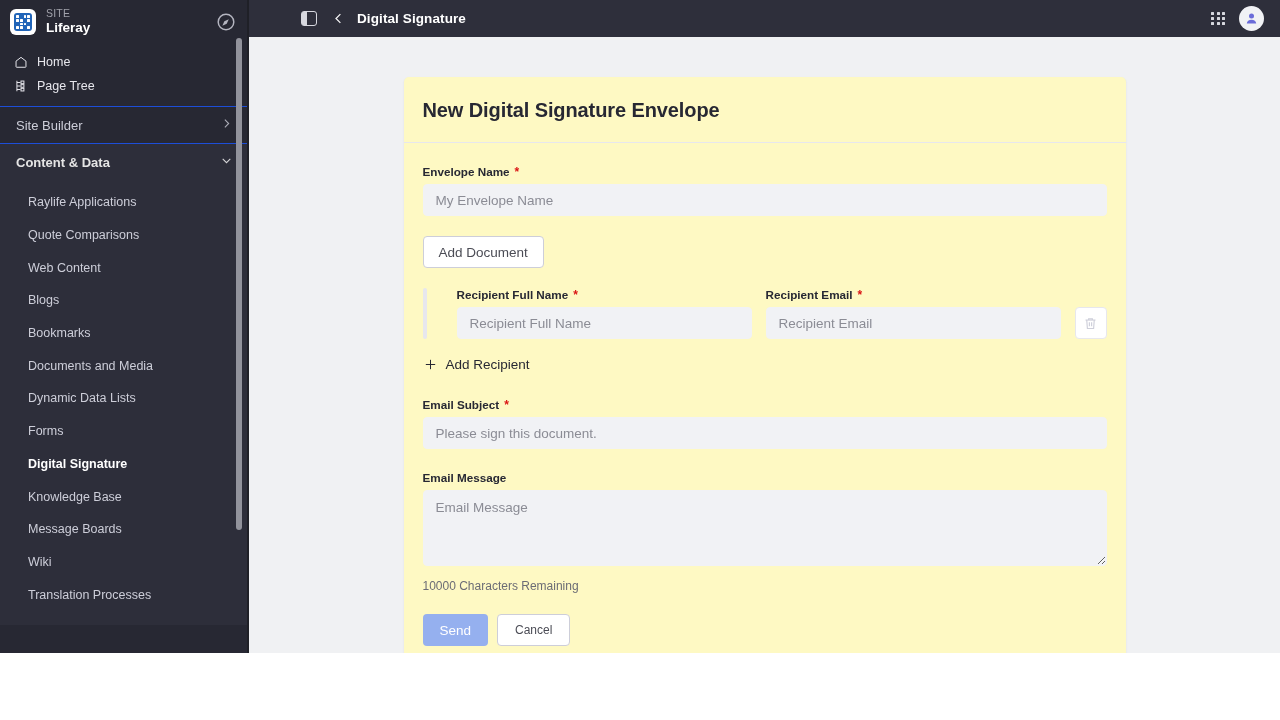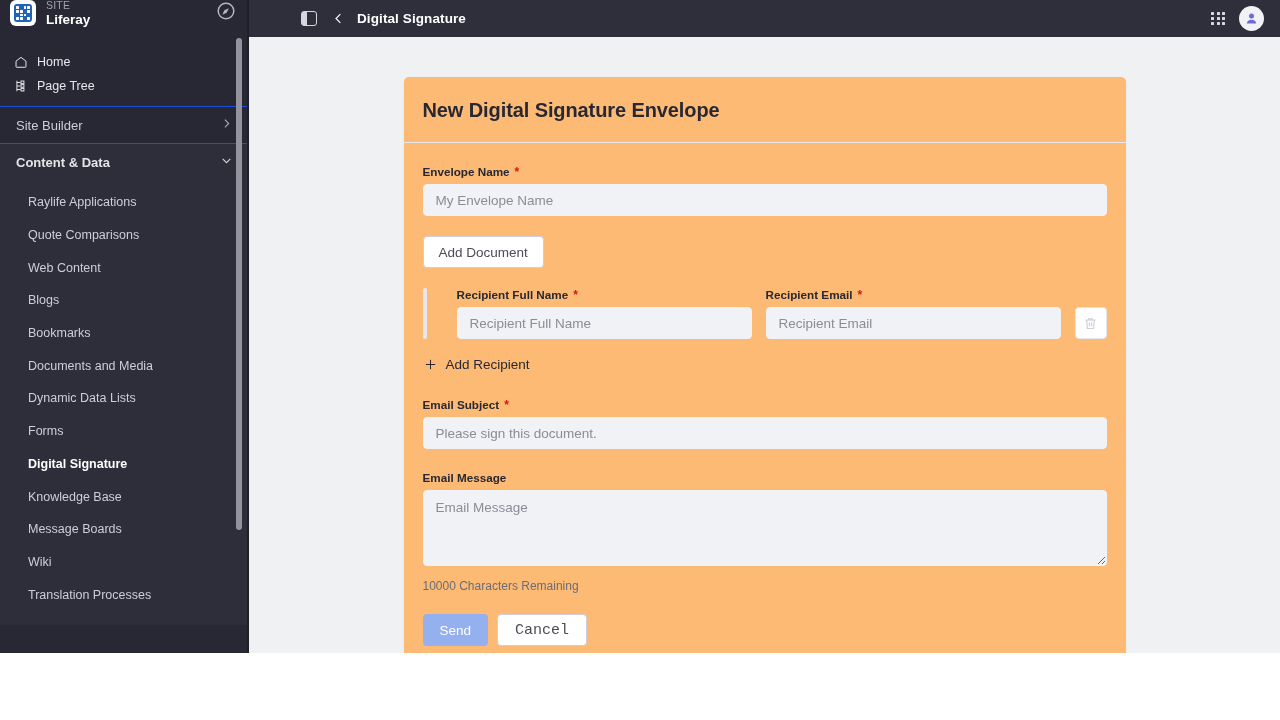--- a/index.html
+++ b/index.html
@@ -19,21 +19,21 @@
   
   .sidebar {
     position: relative;
     width: 249px;
     flex: 0 0 249px;
     background: #272833;
     color: #cdced9;
     overflow: hidden;
   }
   .sb-brand {
-    display: flex; align-items: flex-start;
+    display: flex; align-items: center;
     height: 44px;
     padding: 0 12px 0 10px;
     gap: 10px;
   }
   .sb-logo {
     width: 26px; height: 26px;
     background: #ffffff;
     border-radius: 6px;
     display: flex; align-items: center; justify-content: center;
     flex: 0 0 26px;
@@ -147,21 +147,21 @@
   }
 
   .content {
     flex: 1 1 auto;
     overflow: hidden;
     padding: 40px 0 0 0;
     display: flex; justify-content: center;
   }
   .card {
     width: 722px;
-    background: #fdba74;
+    background: #fef9c3;
     border-radius: 5px;
     box-shadow: 0 1px 2px rgba(39,40,51,.1);
     align-self: flex-start;
   }
   .card-head {
     padding: 22px 19px 20px 19px;
     border-bottom: 1px solid #e7e7ed;
   }
   .card-title {
     font-size: 20px; font-weight: bold; color: #272833; letter-spacing: -.1px;
@@ -263,22 +263,22 @@
     font-size: 13.5px;
     font-family: "Liberation Sans", sans-serif;
     cursor: default;
   }
   .btn-cancel {
     height: 32px; padding: 4px 17px;
     background: #ffffff;
     border: 1px solid #cdced9;
     border-radius: 4px;
     color: #4b4c55;
-    font-size: 15px;
-    font-family: Liberation Mono, monospace;
+    font-size: 12px;
+    font-family: Liberation Sans, sans-serif;
     cursor: pointer;
   }
 </style>
 </head>
 <body>
 
 <div class="app">
 
   <aside class="sidebar">
 

